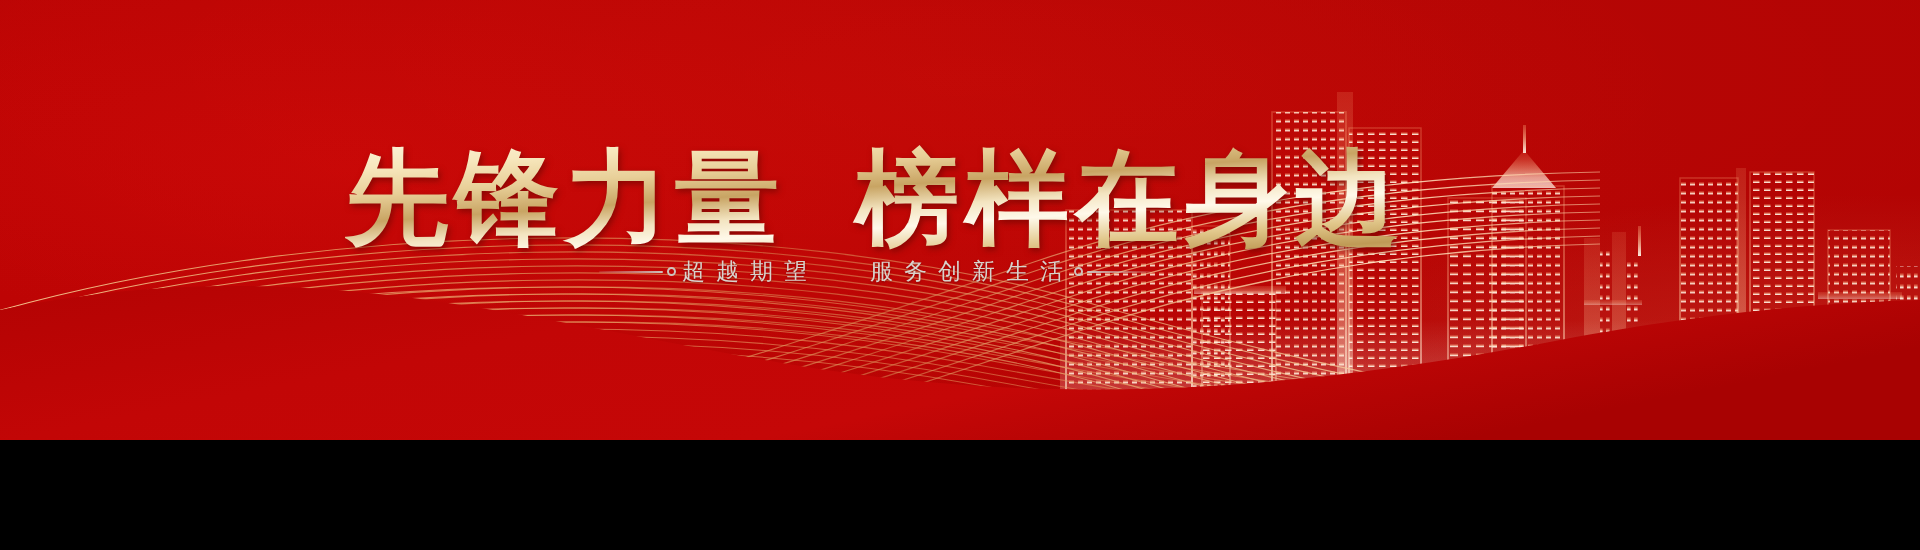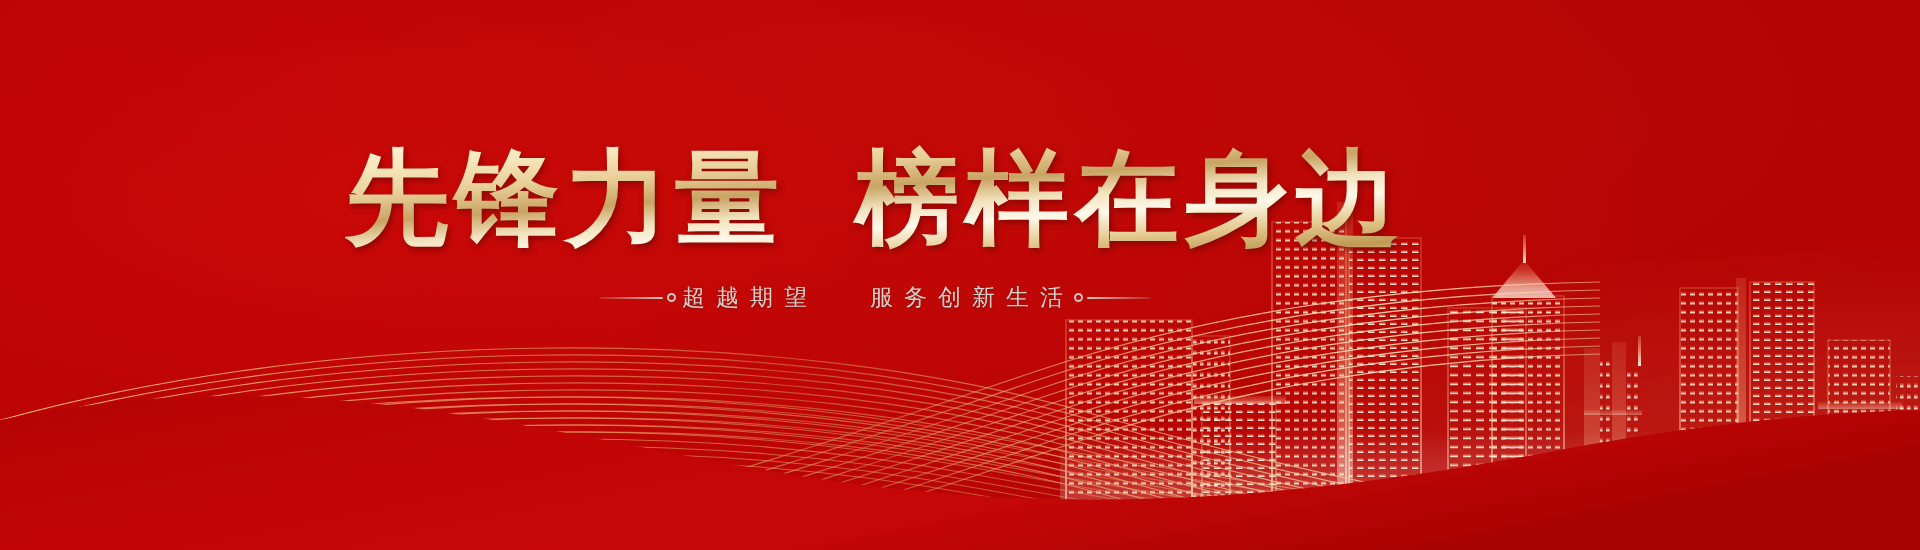--- a/index.html
+++ b/index.html
@@ -1,18 +1,18 @@
 <!DOCTYPE html>
 <html><head>
 <meta charset="utf-8">
 <style>
   html,body{margin:0;padding:0;background:#000;}
   #stage{
     position:relative;
-    width:1920px;height:550px;
+    width:1920px;height:440px;
     overflow:hidden;
     font-family:"Liberation Sans","DejaVu Sans",sans-serif;
     background:#bc0404;
   }
 
   
   .bg-base{
     position:absolute;inset:0;
     background:
       radial-gradient(ellipse 70% 90% at 18% 38%, #c60606 0%, #bd0404 42%, #b20303 100%);
@@ -80,21 +80,20 @@
     background-clip:text;
     color:transparent;
     -webkit-text-fill-color:transparent;
     filter:drop-shadow(2px 3px 3px rgba(90,6,0,.55));
     margin:0;
   }
   .subtitle-row{
     display:flex;
     align-items:center;
     justify-content:center;
-    margin-top:26px;
   }
   .sub-text{
     font-size:23px;
     letter-spacing:11px;
     color:#d9d2cc;
     text-shadow:0 1px 2px rgba(90,6,0,.5);
     white-space:pre;
     padding-left:6px;
   }
   .deco-line{

